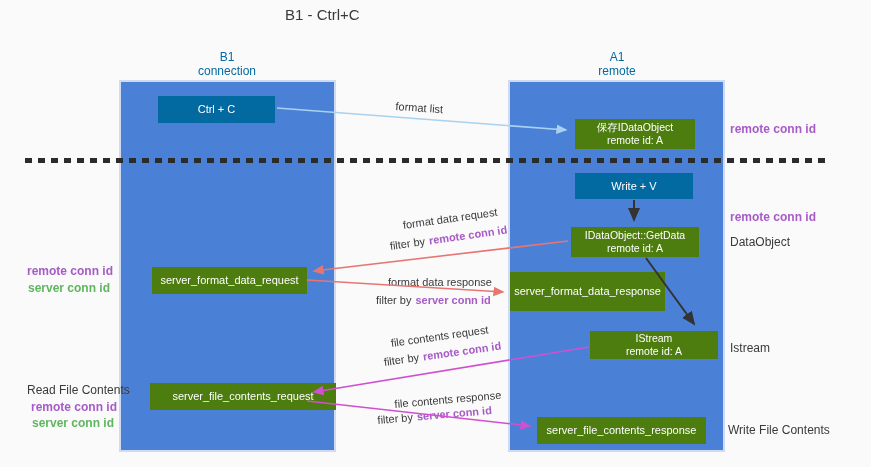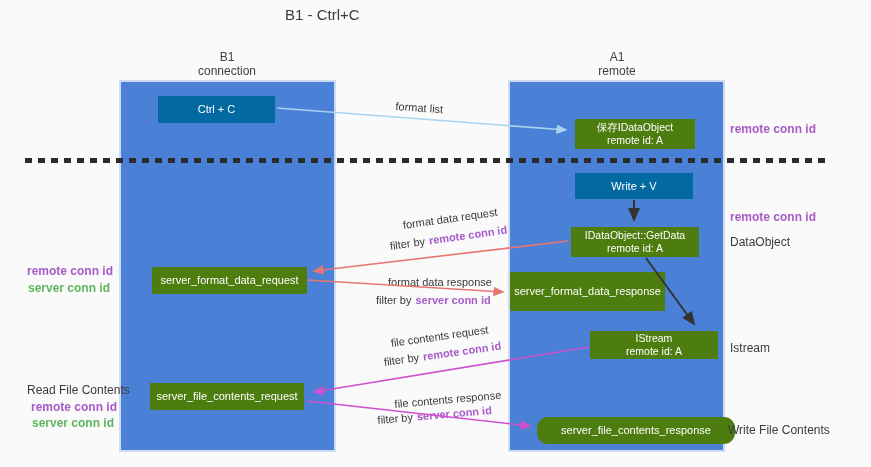--- a/index.html
+++ b/index.html
@@ -1,20 +1,20 @@
 <!DOCTYPE html>
 <html><head>
 <meta charset="utf-8">
 <style>
   html,body{margin:0;padding:0;}
   body{background:#fafafa;font-family:"Liberation Sans","DejaVu Sans",sans-serif;}
   #page{position:relative;width:871px;height:467px;background:#fafafa;overflow:hidden;}
   .abs{position:absolute;}
   .title{left:285px;top:5px;width:300px;text-align:left;font-size:15px;line-height:20px;color:#3a3a3a;}
-  .colheader{top:50px;width:134px;text-align:center;font-size:12px;line-height:14px;color:#404040;}
+  .colheader{top:50px;width:134px;text-align:center;font-size:12px;line-height:14px;color:#0369a1;}
   .column{top:80px;width:217px;height:372px;background:#4a81d6;border:2px solid #cfdaf3;box-sizing:border-box;}
   .dashes{left:25px;top:158px;width:805px;height:5px;background:repeating-linear-gradient(90deg,#2b2b2b 0 7px,rgba(0,0,0,0) 7px 13px);}
   .node{display:flex;flex-direction:column;align-items:center;justify-content:center;color:#ffffff;font-size:11px;line-height:13px;text-align:center;box-sizing:border-box;}
   .orange{background:#4d7c0f;}
   .green{background:#0369a1;}
   .flowlabel{font-size:11px;color:#3a3a3a;white-space:nowrap;transform-origin:left top;}
   .purple{color:#a75bc7;font-weight:bold;}
   .greentxt{color:#5fb65f;font-weight:bold;}
   .sidelabel{font-size:12px;color:#3a3a3a;white-space:nowrap;}
   .boldlbl{font-weight:bold;font-size:12px;white-space:nowrap;}
@@ -68,25 +68,25 @@
 
   <div class="abs node orange" style="left:510px;top:272px;width:155px;height:39px;">
     <span>server_format_data_response</span>
   </div>
 
   <div class="abs node orange" style="left:590px;top:331px;width:128px;height:28px;font-size:10.5px;">
     <span>IStream</span>
     <span>remote id: A</span>
   </div>
 
-  <div class="abs node orange" style="left:150px;top:383px;width:154px;height:27px;">
+  <div class="abs node orange" style="left:150px;top:383px;width:186px;height:27px;">
     <span>server_file_contents_request</span>
   </div>
 
-  <div class="abs node orange" style="left:537px;top:417px;width:198px;height:27px;border-radius:11px;">
+  <div class="abs node orange" style="left:537px;top:417px;width:169px;height:27px;">
     <span>server_file_contents_response</span>
   </div>
 
   <div class="abs boldlbl purple" style="left:730px;top:122px;">remote conn id</div>
   <div class="abs boldlbl purple" style="left:730px;top:210px;">remote conn id</div>
   <div class="abs sidelabel" style="left:730px;top:235px;">DataObject</div>
   <div class="abs sidelabel" style="left:730px;top:341px;">Istream</div>
   <div class="abs sidelabel" style="left:728px;top:423px;">Write File Contents</div>
 
   <div class="abs boldlbl purple" style="left:27px;top:264px;">remote conn id</div>

